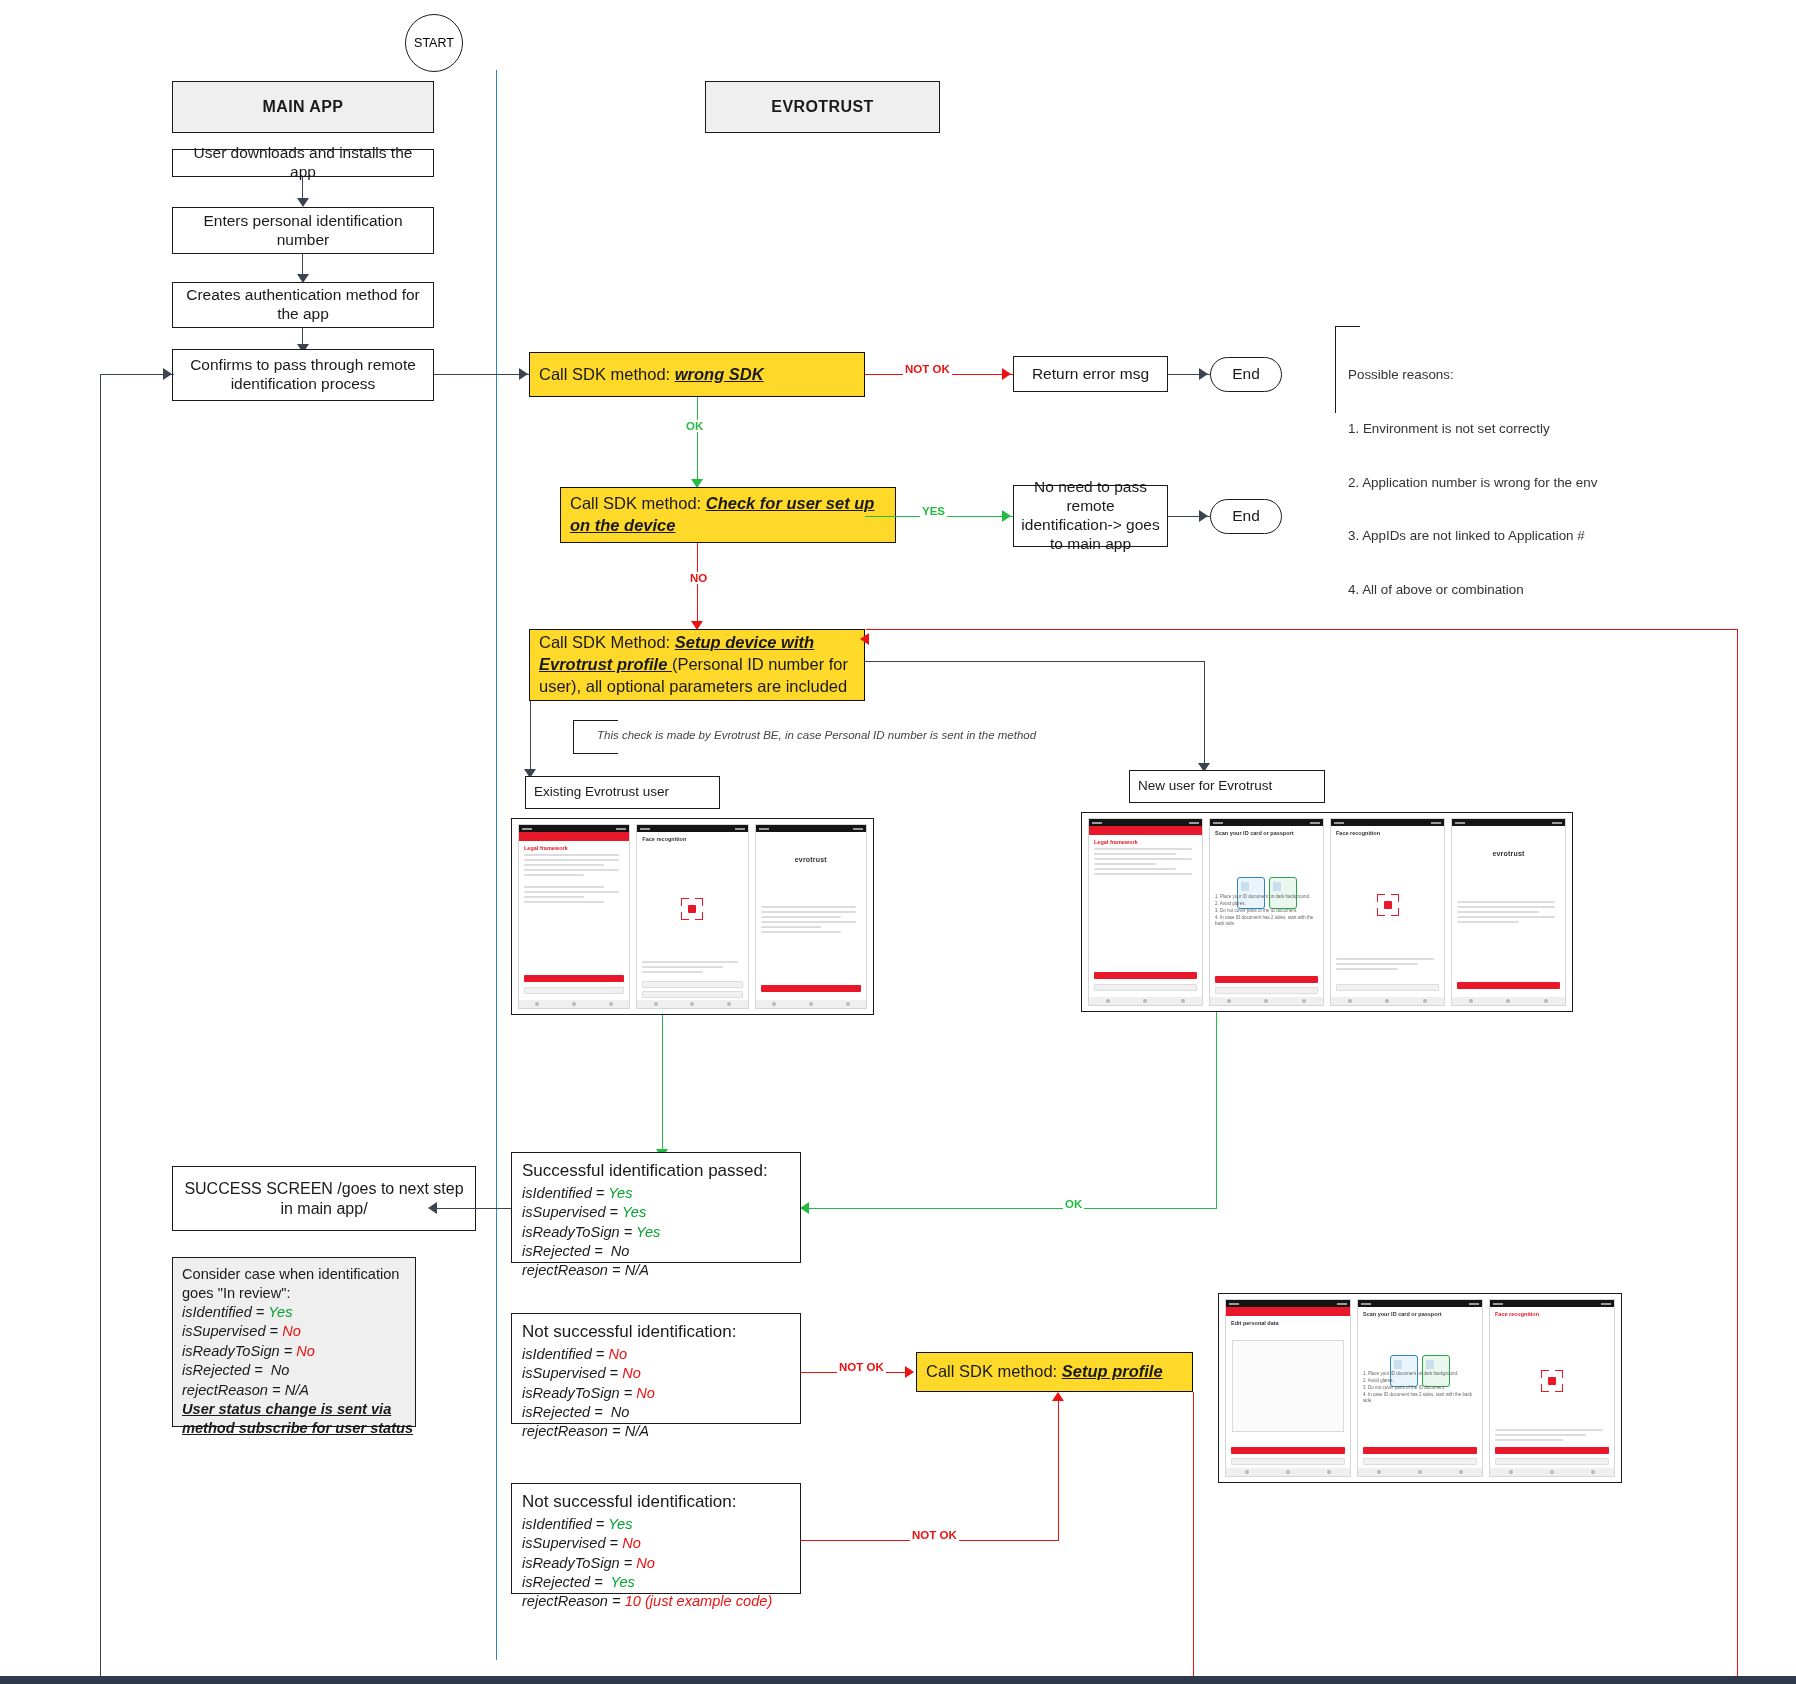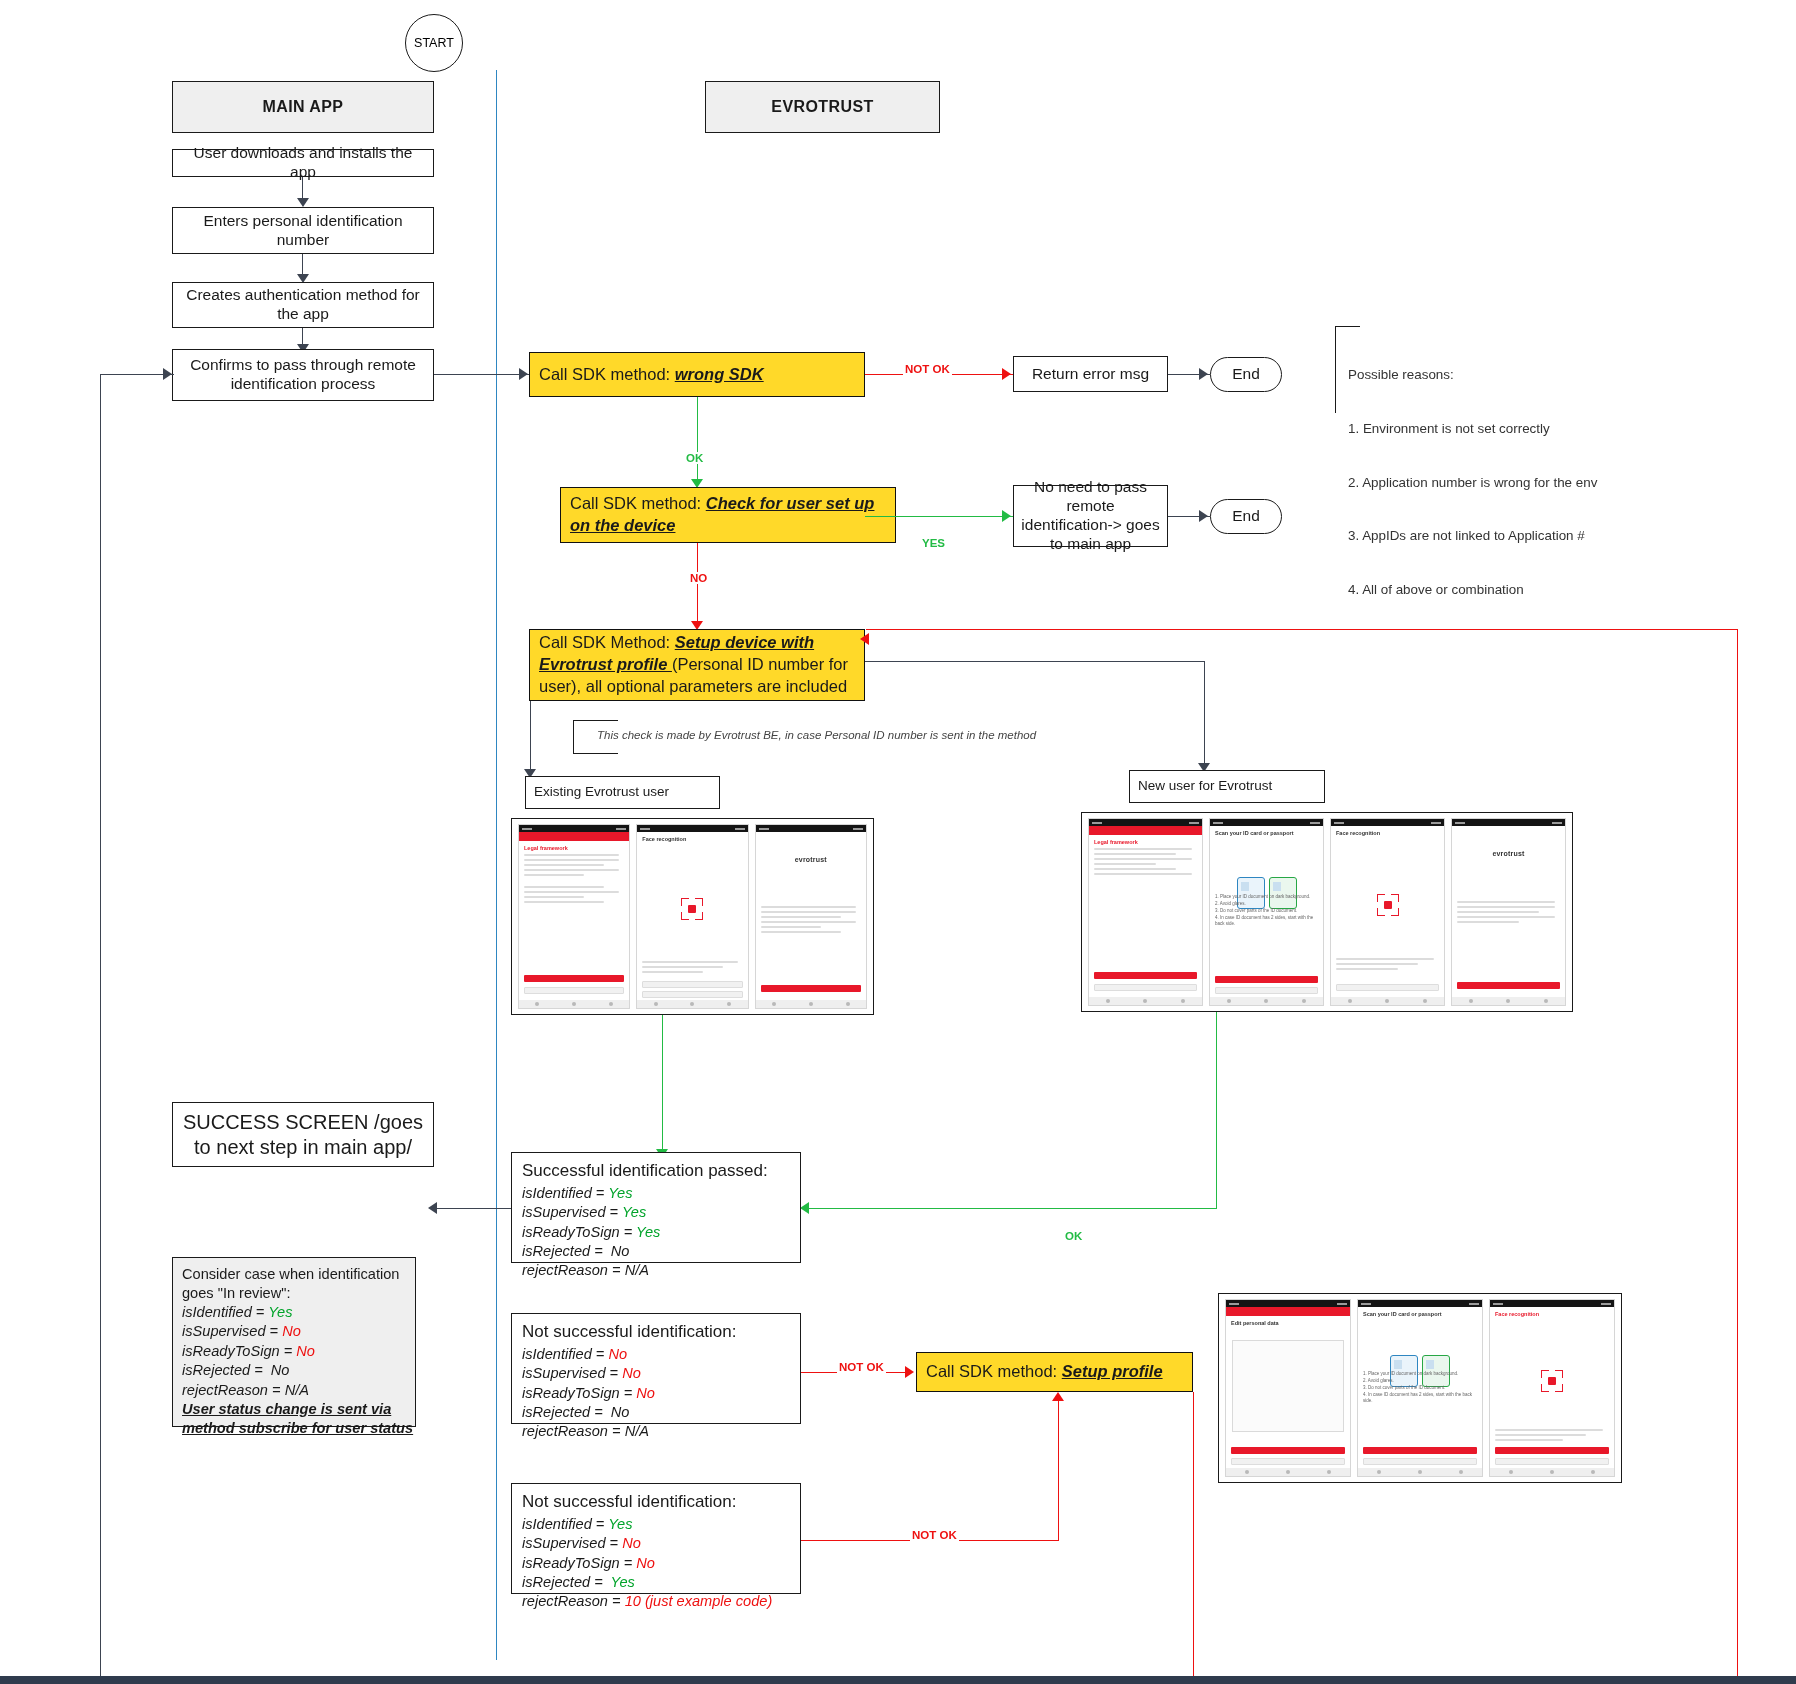--- a/index.html
+++ b/index.html
@@ -45,21 +45,21 @@
   .ah-u.r{border-bottom-color:#ee1111;border-left-color:transparent;border-right-color:transparent;}
   .ah-rt{border-top:6px solid transparent;border-bottom:6px solid transparent;border-left:9px solid #3d4451;}
   .ah-rt.r{border-left-color:#ee1111;border-top-color:transparent;border-bottom-color:transparent;}
   .ah-rt.g{border-left-color:#22bb44;border-top-color:transparent;border-bottom-color:transparent;}
   .ah-lt{border-top:6px solid transparent;border-bottom:6px solid transparent;border-right:9px solid #3d4451;}
   .ah-lt.r{border-right-color:#ee1111;border-top-color:transparent;border-bottom-color:transparent;}
   .ah-lt.g{border-right-color:#22bb44;border-top-color:transparent;border-bottom-color:transparent;}
 
   .elbl{position:absolute;font-size:11.5px;font-weight:bold;background:#fff;padding:0 2px;white-space:nowrap;}
   .elbl.r{color:#ee1111;}
-  .elbl.g{color:#22bb44;margin-top:32px;}
+  .elbl.g{color:#22bb44;}
 
   .start{position:absolute;border:1.6px solid #1a1a1a;border-radius:50%;background:#fff;
          display:flex;align-items:center;justify-content:center;font-size:12.5px;font-weight:normal;}
 
   
   .shots{position:absolute;border:1.6px solid #1a1a1a;background:#fff;display:flex;align-items:center;gap:6px;padding:6px;box-sizing:border-box;}
   .phone{position:relative;flex:1;height:100%;background:#fafafa;border:1px solid #d6d6d6;display:flex;flex-direction:column;overflow:hidden;}
   .ph-status{height:7px;background:#141414;flex:0 0 auto;display:flex;align-items:center;justify-content:space-between;padding:0 3px;}
   .ph-status i{display:block;width:10px;height:2px;background:#9b9b9b;}
   .ph-hdr{height:9px;background:#e8182a;flex:0 0 auto;}
@@ -398,21 +398,21 @@
   </div>
 
   <div class="ln-v g" style="left:662px;top:1015px;height:140px;"></div>
   <div class="ah ah-d g" style="left:656px;top:1149px;"></div>
 
   <div class="ln-v g" style="left:1216px;top:1012px;height:197px;"></div>
   <div class="ln-h g" style="left:806px;top:1208px;width:411px;"></div>
   <div class="ah ah-lt g" style="left:800px;top:1202px;"></div>
   <div class="elbl g" style="left:1063px;top:1198px;">OK</div>
 
-  <div class="box" style="left:172px;top:1102px;width:262px;height:65px;font-size:20px;">
+  <div class="box" style="left:172px;top:1166px;width:304px;height:65px;font-size:16px;">
     <span>SUCCESS SCREEN /goes to next step in main app/</span>
   </div>
   <div class="ln-h k" style="left:434px;top:1208px;width:80px;"></div>
   <div class="ah ah-lt" style="left:428px;top:1202px;"></div>
 
   <div class="box grey statusbox" style="left:172px;top:1257px;width:244px;height:170px;padding:7px 9px;">
     <div style="font-size:14.6px;line-height:1.3;">
       <span>Consider case when identification</span><br>
       <span>goes "In review":</span>
     </div>

